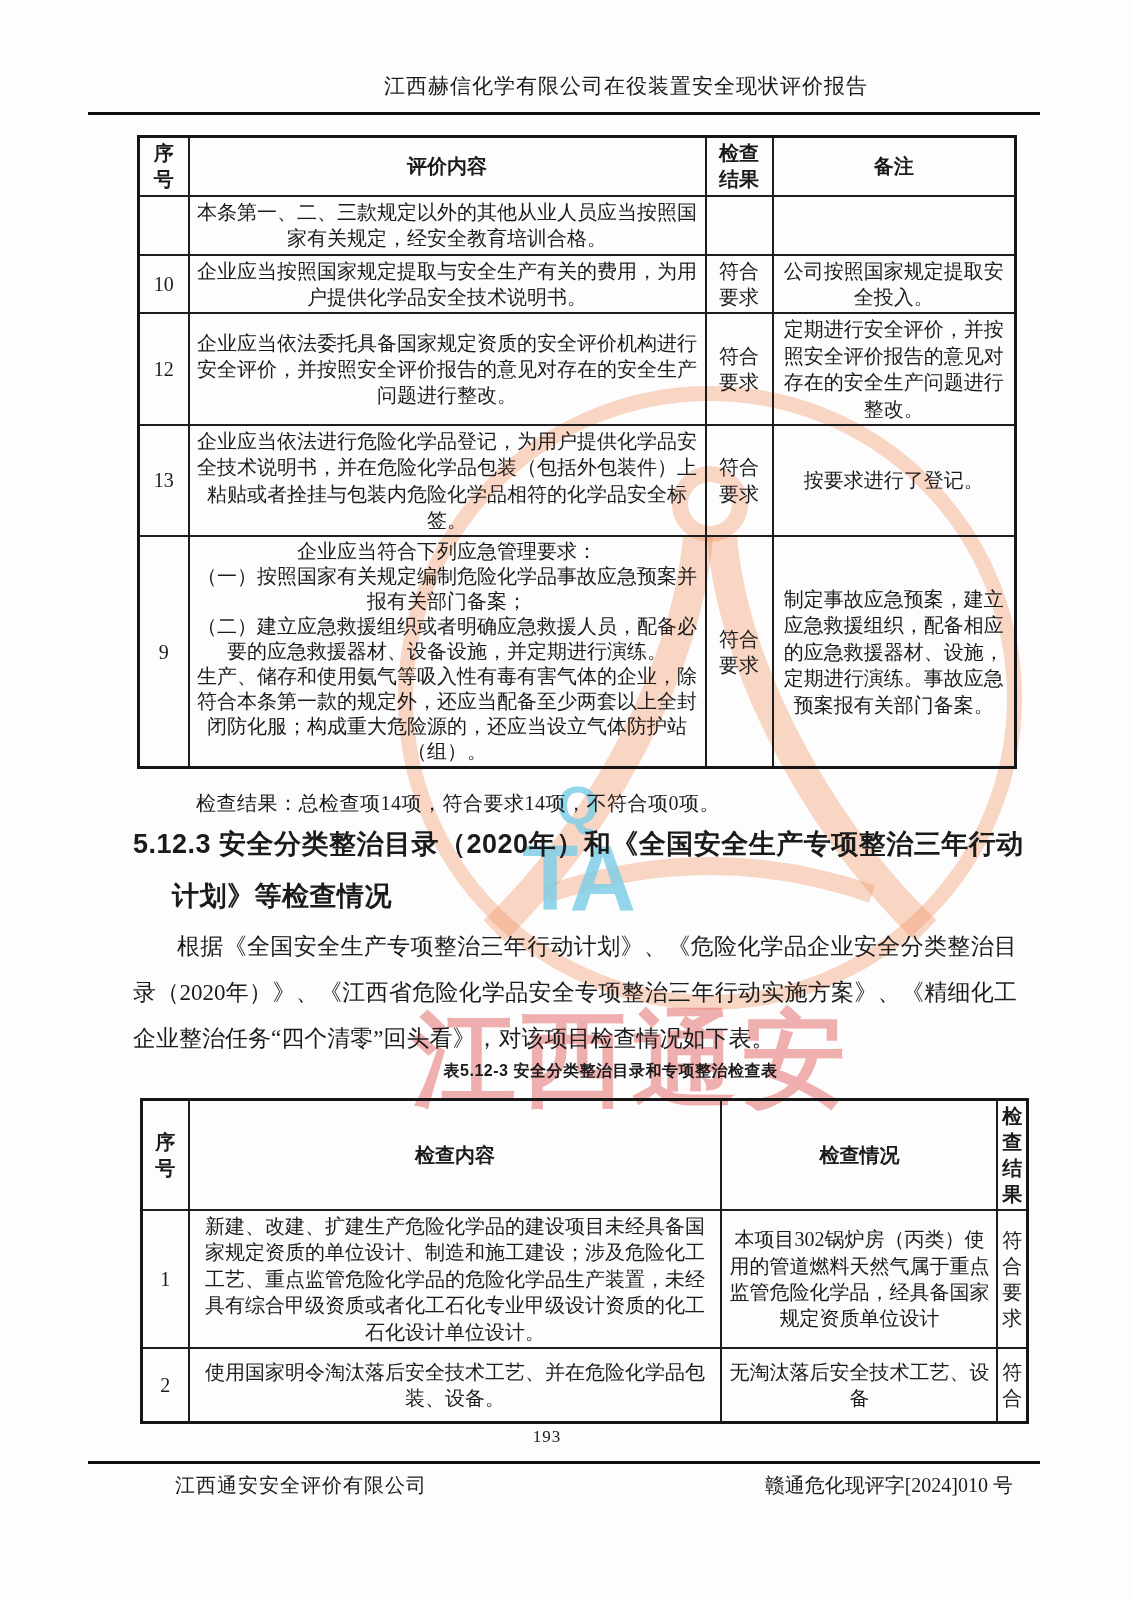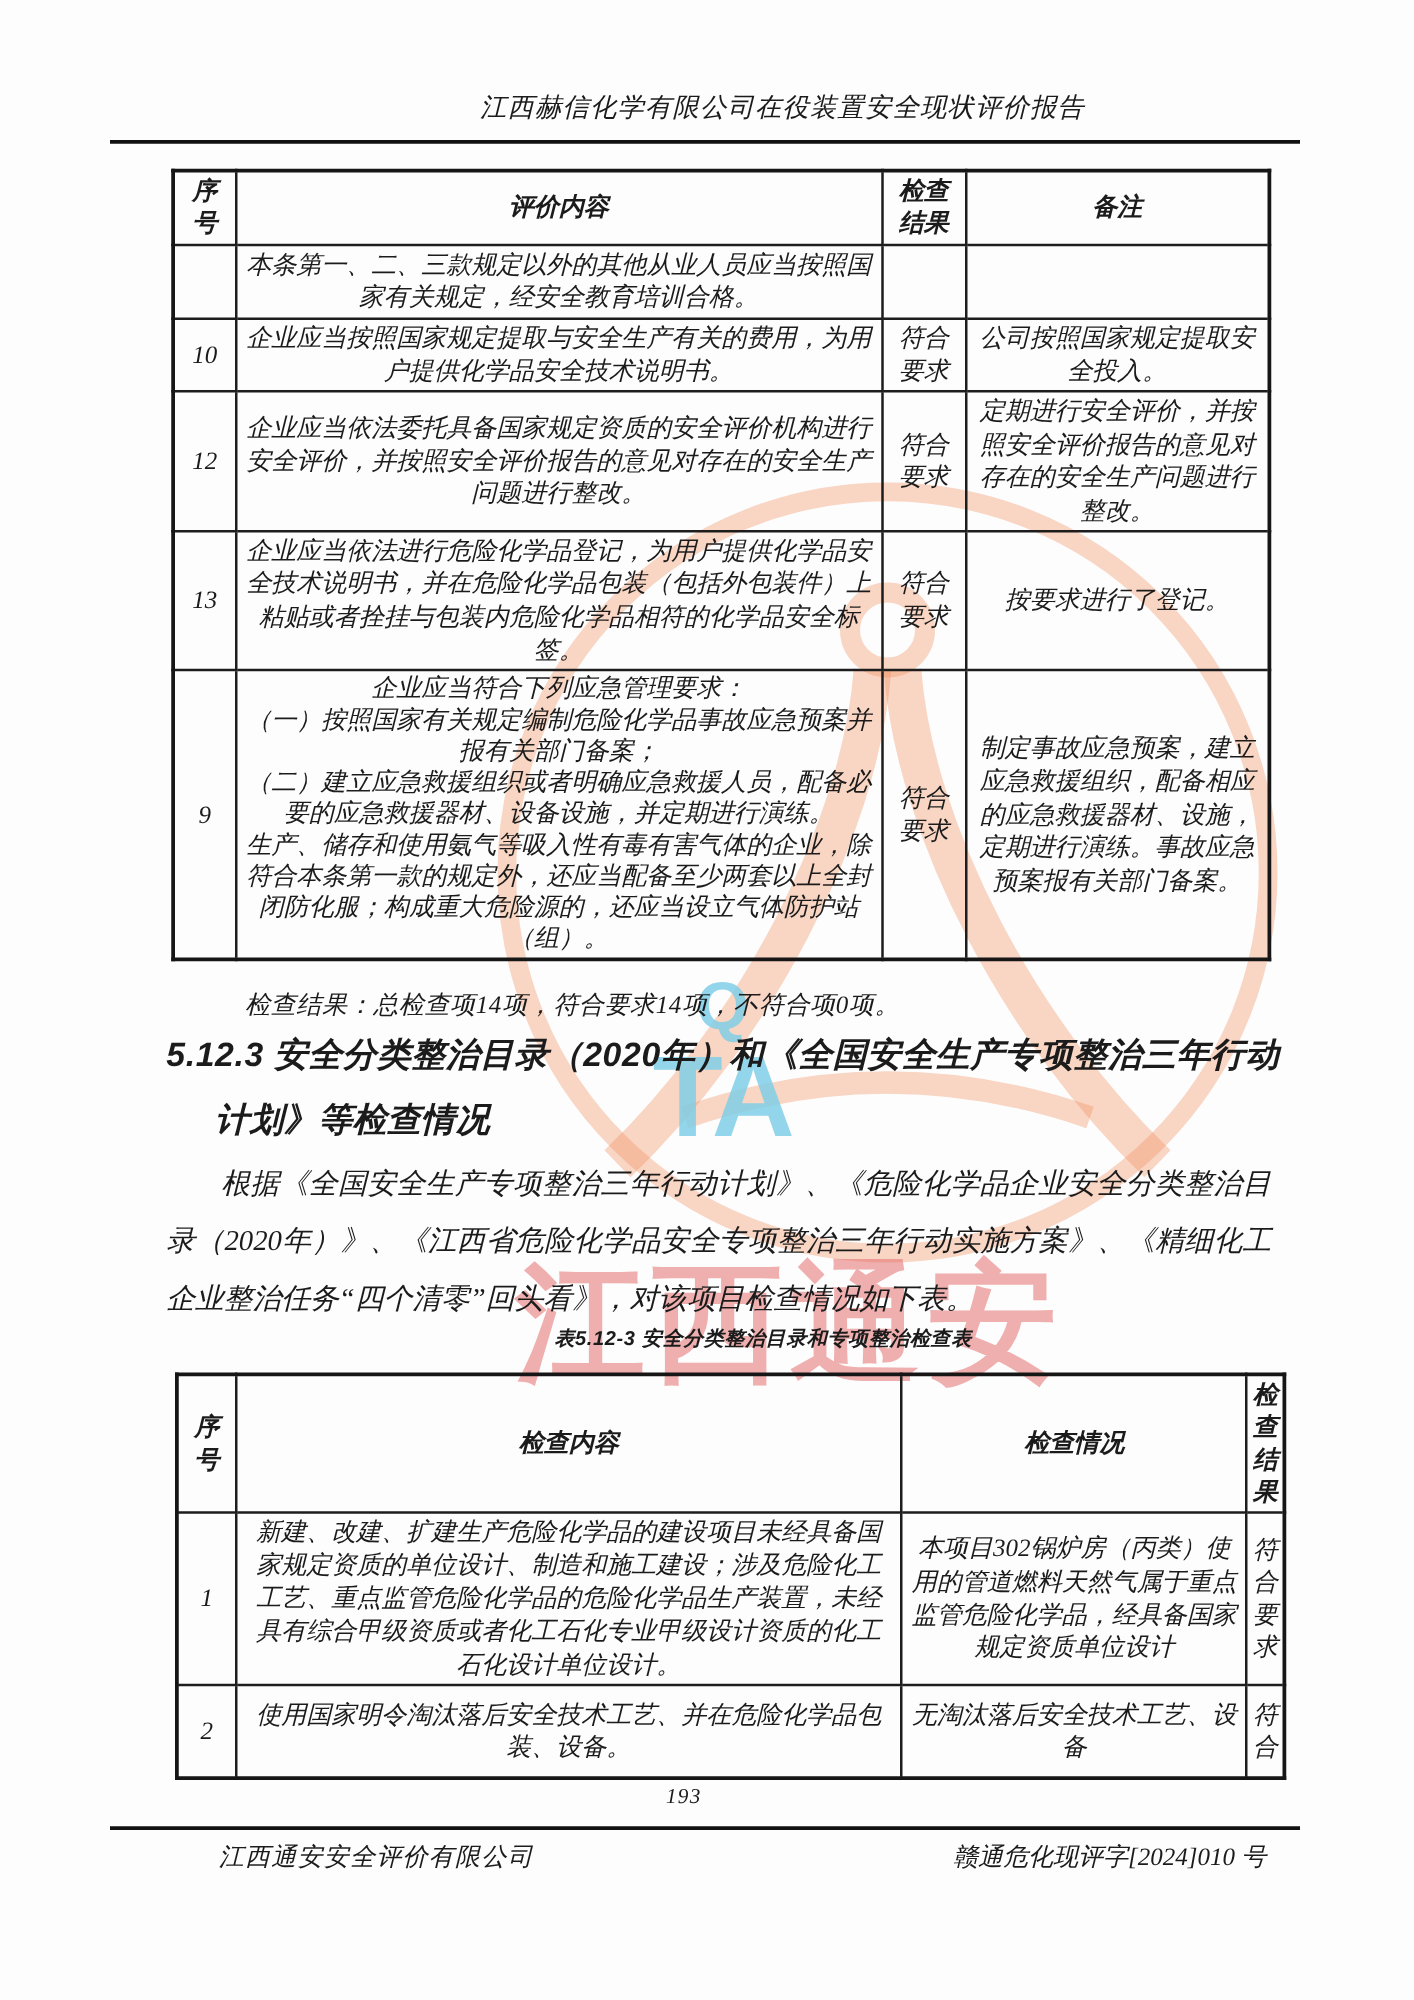--- a/index.html
+++ b/index.html
@@ -24,21 +24,21 @@
   .wm-blue .q{font-size:54px;display:block;}
   .wm-blue .ta{font-size:92px;display:block;letter-spacing:-2px;}
   .wm-red{
     position:absolute;left:412px;top:1008px;
     font-family:"Liberation Serif","DejaVu Serif",serif;font-weight:bold;
     font-size:104px;letter-spacing:6px;line-height:1;
     color:rgba(228,104,104,0.52);white-space:nowrap;
   }
 
   
-  .content{position:absolute;inset:0;z-index:1;font-style:italic;}
+  .content{position:absolute;inset:0;z-index:1;}
   .header-title{position:absolute;left:384px;top:72px;font-size:21px;letter-spacing:1px;}
   .header-rule{position:absolute;left:88px;top:112px;width:952px;height:3px;background:#111;}
   .footer-rule{position:absolute;left:88px;top:1461px;width:952px;height:3px;background:#111;}
   .page-num{position:absolute;left:0;top:1427px;width:1094px;text-align:center;font-size:17px;letter-spacing:1px;}
   .footer-left{position:absolute;left:175px;top:1472px;font-size:20px;letter-spacing:1px;}
   .footer-right{position:absolute;right:118px;top:1472px;font-size:20px;}
 
   
   table{border-collapse:collapse;table-layout:fixed;background:transparent;}
   .t1{position:absolute;left:137px;top:135px;width:877px;border:3px solid #161616;}

